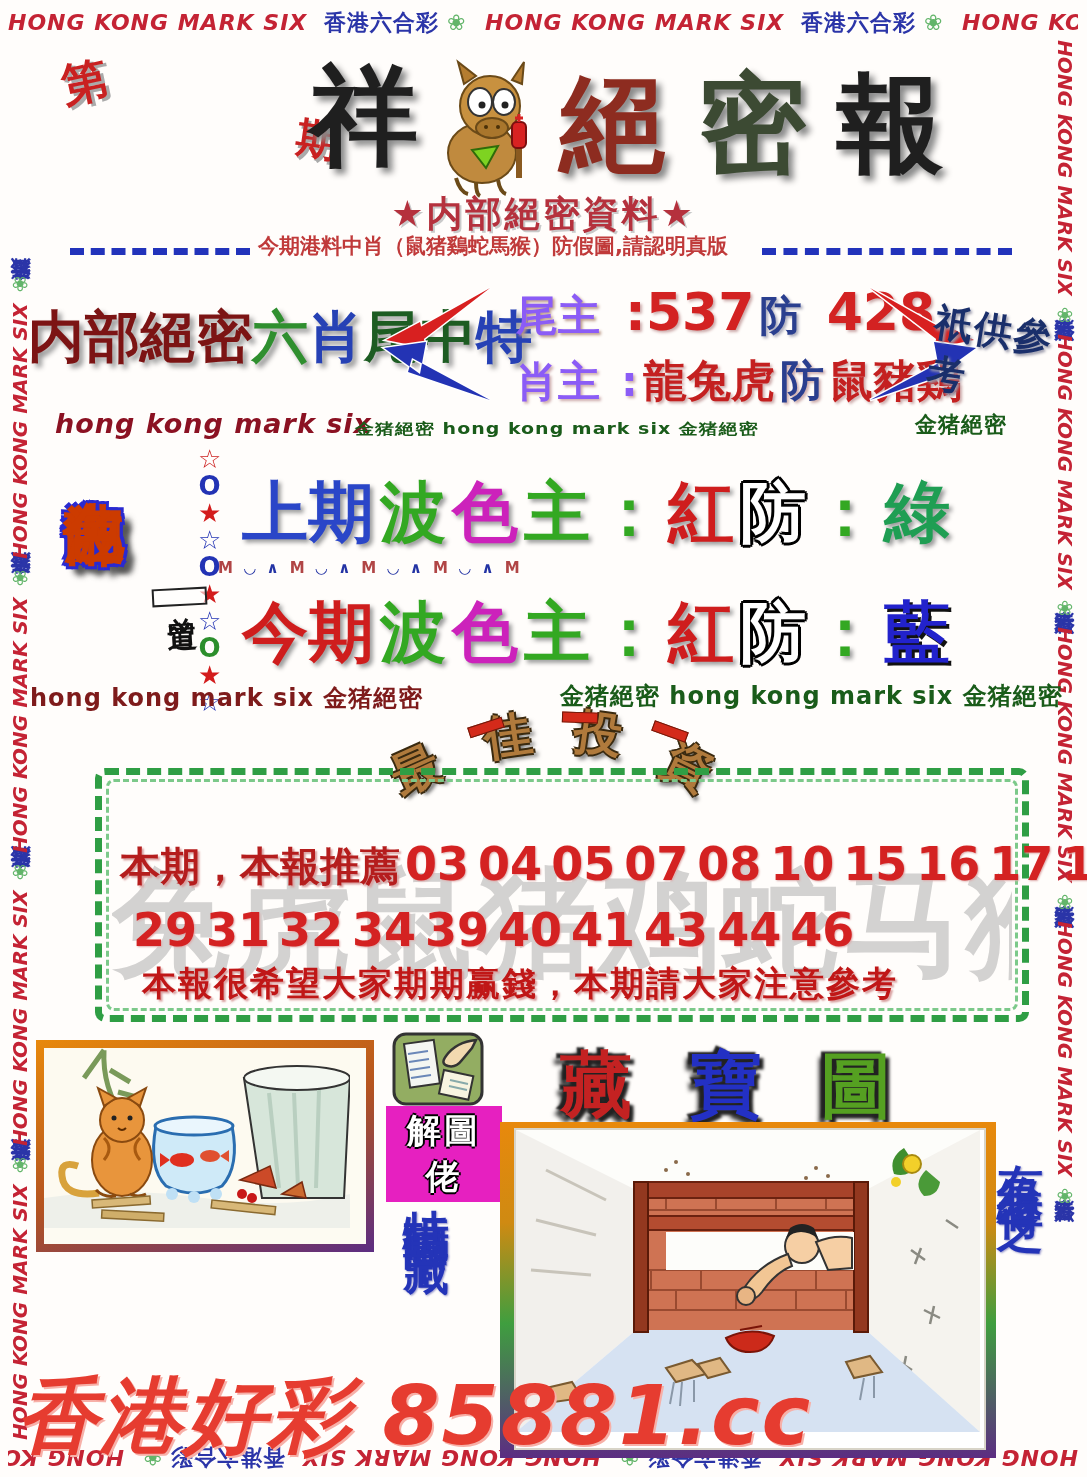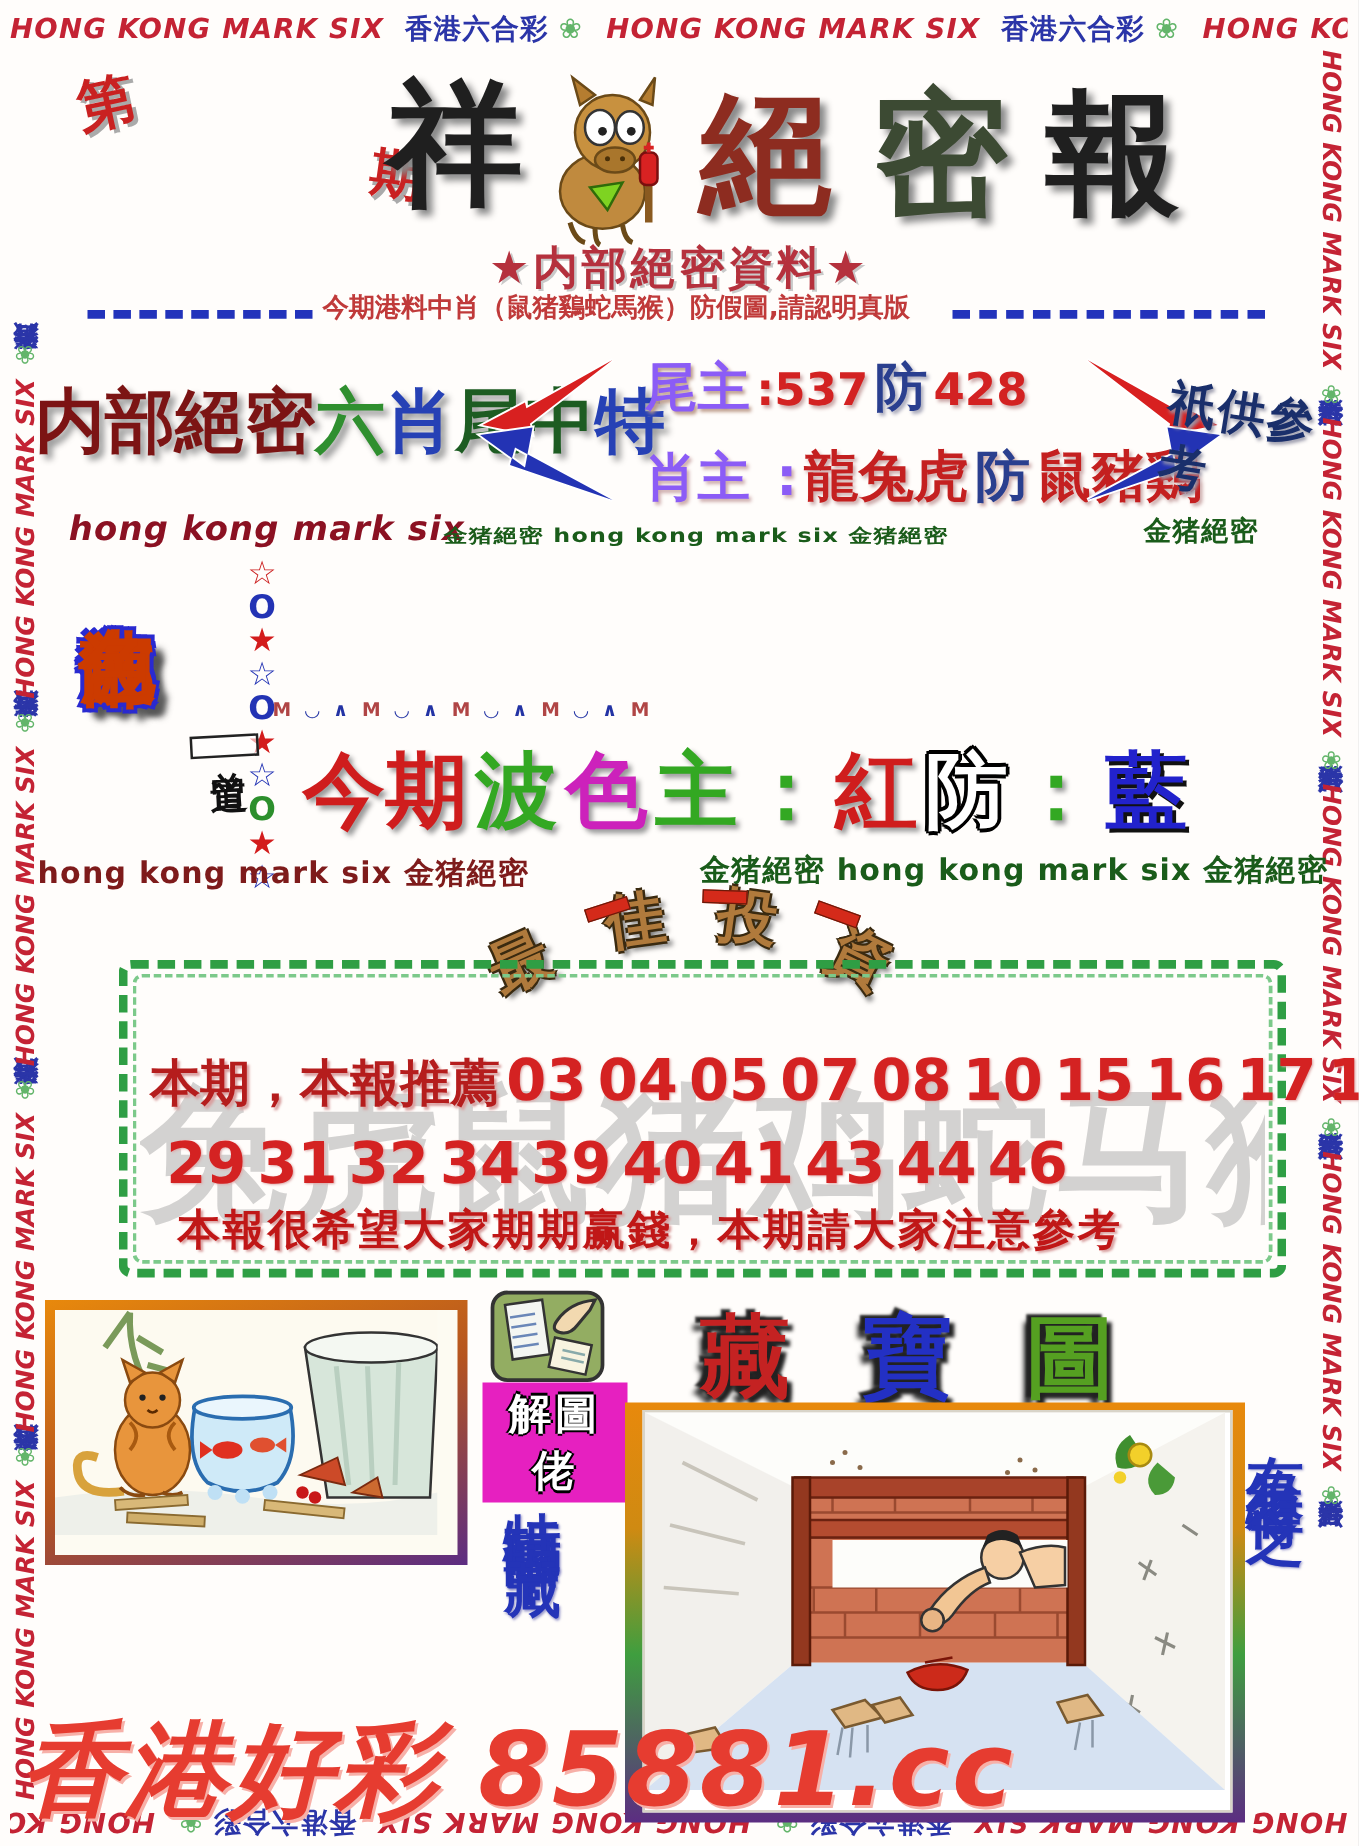--- a/index.html
+++ b/index.html
@@ -27,21 +27,21 @@
   .badge{font-size:36px;font-weight:bold;color:#b5313d;letter-spacing:3px;text-shadow:2px 2px 0 #c9c9c9;}
   .dash{height:0;border-top:7px dashed #2233bb;}
   .subtitle{font-size:21px;font-weight:bold;color:#c03a3a;white-space:nowrap;}
   
   .sixxiao span{font-size:56px;font-weight:bold;text-shadow:4px 4px 5px #999;}
   .x-maroon{color:#7c1414;}
   .x-green{color:#2f8f2f;}
   .x-dgreen{color:#1d5c22;}
   .x-blue{color:#2641b5;}
   .lbl-brush{font-size:42px;font-weight:bold;color:#8b5cf6;text-shadow:2px 2px 3px #b98;margin-left:16px;}
-  .val-red{font-size:36px;font-weight:bold;color:#d32222;text-shadow:2px 2px 3px #caa;}
+  .val-red{font-size:52px;font-weight:bold;color:#d32222;text-shadow:2px 2px 3px #caa;margin-left:20px;}
   .fang-dark{font-size:42px;font-weight:bold;color:#2a3f8f;text-shadow:2px 2px 3px #aab;}
   .xiao-line span{text-shadow:2px 2px 3px #caa;font-weight:bold;}
   .ref-note{font-size:38px;font-weight:bold;color:#1a2f6b;transform:rotate(9deg);letter-spacing:2px;
             text-shadow:2px 2px 3px #99a;}
   
   .hkms-big{font-size:27px;font-weight:bold;font-style:italic;color:#8b1122;letter-spacing:1px;}
   .gold-pig{font-size:19px;font-weight:bold;color:#1a5c1a;letter-spacing:1px;}
   .gold-pig .b-en2{color:#7e1b1b;}
   
   .wave-vert{writing-mode:vertical-rl;font-size:62px;font-weight:bold;color:#cc3b00;line-height:1.05;
@@ -187,20 +187,21 @@
       <span class="s-rf">★</span>
       <span class="s-bo">☆</span>
       <span class="s-ring-b">O</span>
       <span class="s-rf">★</span>
       <span class="s-bo">☆</span>
       <span class="s-ring-g">O</span>
       <span class="s-rf">★</span>
       <span class="s-bo">☆</span>
     </div>
 
+  <div class="abs waverow" style="left:242px;top:468px;white-space:nowrap;"><span class="c-blue">上期</span><span class="c-green">波</span><span class="c-magenta">色</span><span class="c-green">主</span><span class="c-green">：</span><span class="c-red">紅</span><span class="c-white">防</span><span class="c-green">：</span><span class="c-dgreen">綠</span></div>
 
   <div class="abs deco-row" style="left:218px;top:558px;white-space:nowrap;"><span class="d-r">M</span><span class="d-b">◡</span><span class="d-b">∧</span><span class="d-r">M</span><span class="d-b">◡</span><span class="d-b">∧</span><span class="d-r">M</span><span class="d-b">◡</span><span class="d-b">∧</span><span class="d-r">M</span><span class="d-b">◡</span><span class="d-b">∧</span><span class="d-r">M</span></div>
 
   <div class="abs seal" style="left:152px;top:588px;">曾道</div>
 
   <div class="abs gold-pig" style="left:30px;top:682px;font-size:24px;">
     <span class="b-en2">hong kong mark six 金猪絕密</span>
   </div>
 
   <div class="abs waverow" style="left:242px;top:588px;white-space:nowrap;"><span class="c-red">今期</span><span class="c-green">波</span><span class="c-magenta">色</span><span class="c-green">主</span><span class="c-green">：</span><span class="c-red">紅</span><span class="c-white">防</span><span class="c-green">：</span><span class="c-navy">藍</span></div>

